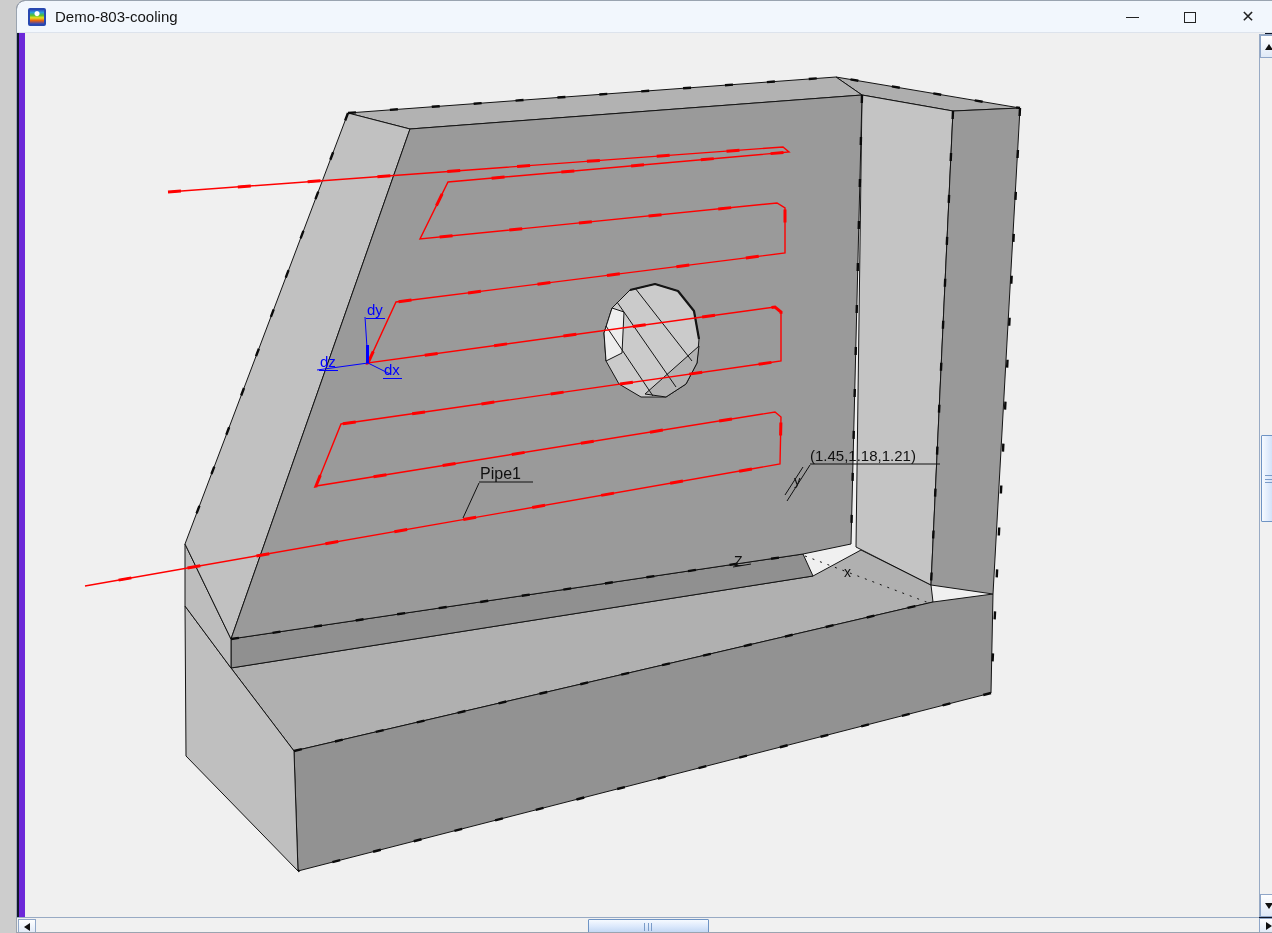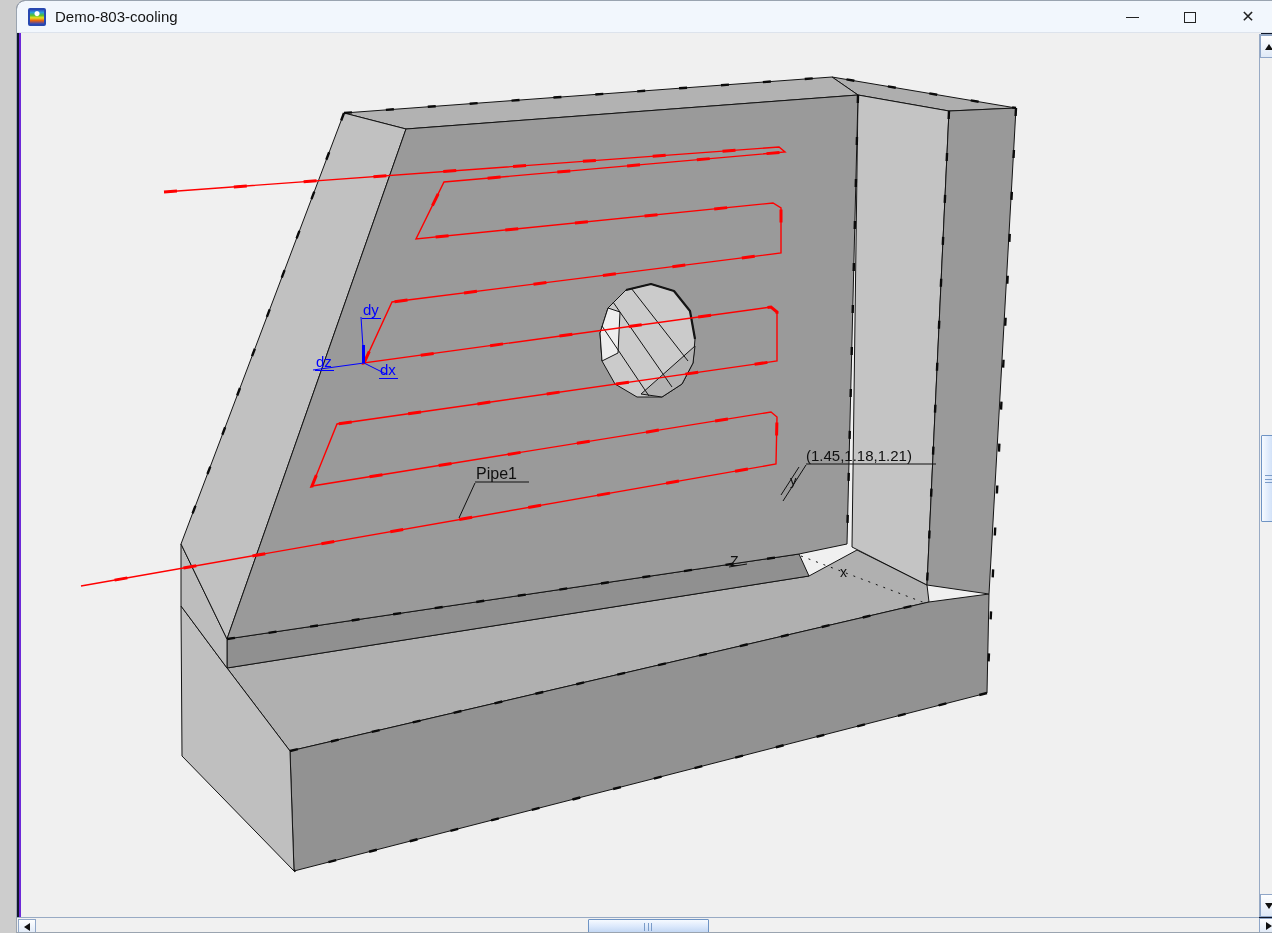--- a/index.html
+++ b/index.html
@@ -20,21 +20,21 @@
   }
   .title-text { position:absolute; left:38px; top:7px; font-size:15px; color:#151515; }
   .winbtn { position:absolute; top:0; height:32px; width:34px; display:flex; align-items:center; justify-content:center; cursor:default; }
   .winbtn.min { left:1098px; } .winbtn.max { left:1156px; } .winbtn.close { left:1214px; }
   .glyph-min { width:13px; height:0; border-top:1.6px solid #222; display:block; }
   .glyph-max { width:12px; height:11px; border:1.6px solid #222; display:block; }
   .glyph-close { font-size:16px; color:#222; line-height:1; }
 
   
   .canvas { position:absolute; left:2px; top:32px; width:1240px; height:884px;
-            background:#f0f0f0; border-left:2px solid #6d28d9; }
+            background:#f0f0f0; border-left:6px solid #6d28d9; }
   .canvas svg { display:block; }
 
   
   .vscroll { position:absolute; left:1242px; top:33px; width:20px; height:883px;
              background:#f1f1f1; border:1px solid #98aac4; }
   .hscroll { position:absolute; left:0px; top:916px; width:1242px; height:17px;
              background:#f1f1f1; border-top:1px solid #98aac4; }
   .sbtn { position:absolute; background:linear-gradient(180deg,#ffffff,#dfe9f7);
           border:1px solid #8fa6c8; display:flex; align-items:center; justify-content:center; }
   .vscroll .sbtn { left:0; width:18px; height:23px; }

